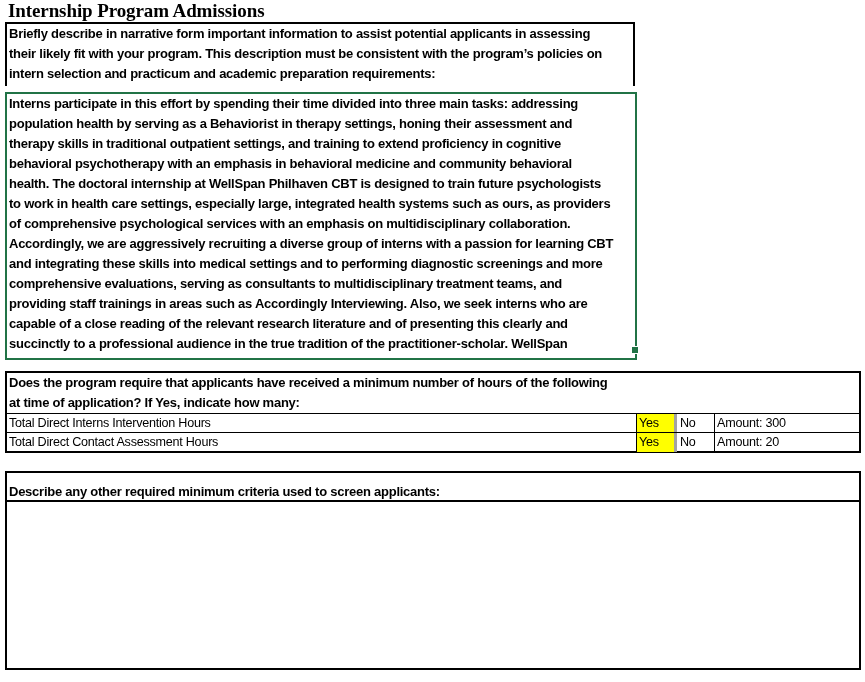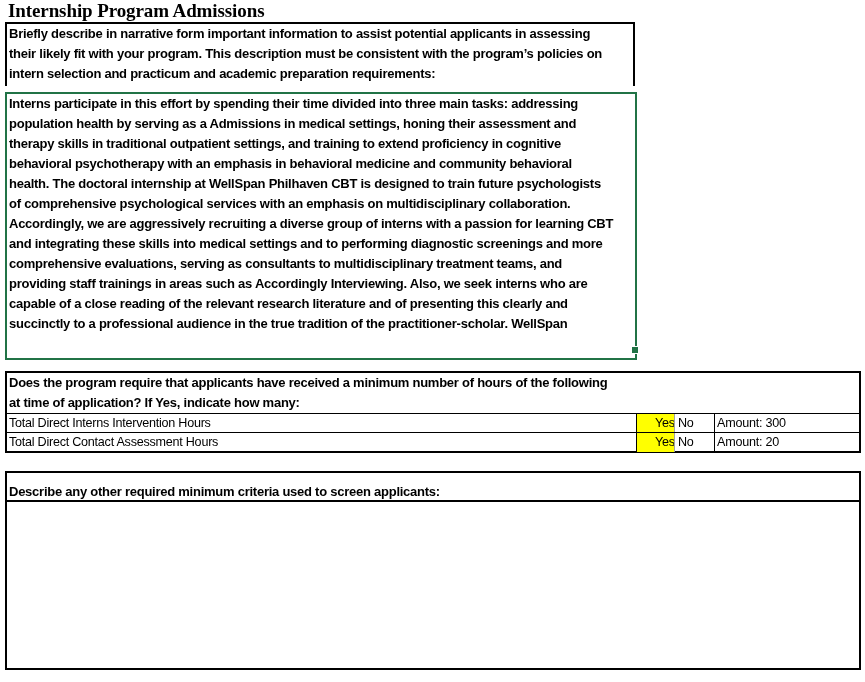--- a/index.html
+++ b/index.html
@@ -42,22 +42,22 @@
       position: absolute; left: 5px; top: 371px; width: 852px; height: 78px;
       border: 2px solid #000; box-sizing: content-box;
     }
     .hours-box .q-line { padding-left: 2px; height: 20px; }
     .hours-row {
       position: absolute; left: 0; width: 852px; height: 19px;
       border-top: 1px solid #000;
     }
     .hours-row .c { position: absolute; top: 0; height: 19px; line-height: 19px; font-size: 12.6px; }
     .hours-row .c-label { left: 2px; }
-    .hours-row .c-yes { left: 629px; width: 38px; padding-left: 18px; border-left: 1px solid #000; background: #ffff00; box-sizing: border-box; }
-    .hours-row .c-no { left: 667px; width: 40px; padding-left: 3px; border-left: 1px solid #a3a3a3; box-sizing: border-box; }
+    .hours-row .c-yes { left: 629px; width: 38px; padding-left: 2px; border-left: 1px solid #000; background: #ffff00; box-sizing: border-box; }
+    .hours-row .c-no { left: 667px; width: 40px; padding-left: 3px; border-left: 3px solid #a3a3a3; box-sizing: border-box; }
     .hours-row .c-amt { left: 707px; width: 145px; padding-left: 2px; border-left: 1px solid #000; box-sizing: border-box; }
     .criteria-box {
       position: absolute; left: 5px; top: 471px; width: 852px; height: 195px;
       border: 2px solid #000; box-sizing: content-box;
     }
     .criteria-box .header-line {
       height: 19px; line-height: 22px; padding-left: 2px;
       border-bottom: 2px solid #000;
       margin-top: 8px;
     }
@@ -73,24 +73,25 @@
 <div class="title">Internship Program Admissions</div>
 
 <div class="prompt-box">
   <div class="line cell-text bold">Briefly describe in narrative form important information to assist potential applicants in assessing</div>
   <div class="line cell-text bold">their likely fit with your program. This description must be consistent with the program’s policies on</div>
   <div class="line cell-text bold">intern selection and practicum and academic preparation requirements:</div>
 </div>
 
 <div class="answer-box">
   <div class="line cell-text bold">Interns participate in this effort by spending their time divided into three main tasks: addressing</div>
-  <div class="line cell-text bold">population health by serving as a Admissions in medical settings, honing their assessment and</div>
+  <div class="line cell-text bold">population health by serving as a Behaviorist in therapy settings, honing their assessment and</div>
   <div class="line cell-text bold">therapy skills in traditional outpatient settings, and training to extend proficiency in cognitive</div>
   <div class="line cell-text bold">behavioral psychotherapy with an emphasis in behavioral medicine and community behavioral</div>
   <div class="line cell-text bold">health. The doctoral internship at WellSpan Philhaven CBT is designed to train future psychologists</div>
+  <div class="line cell-text bold">to work in health care settings, especially large, integrated health systems such as ours, as providers</div>
   <div class="line cell-text bold">of comprehensive psychological services with an emphasis on multidisciplinary collaboration.</div>
   <div class="line cell-text bold">Accordingly, we are aggressively recruiting a diverse group of interns with a passion for learning CBT</div>
   <div class="line cell-text bold">and integrating these skills into medical settings and to performing diagnostic screenings and more</div>
   <div class="line cell-text bold">comprehensive evaluations, serving as consultants to multidisciplinary treatment teams, and</div>
   <div class="line cell-text bold">providing staff trainings in areas such as Accordingly Interviewing. Also, we seek interns who are</div>
   <div class="line cell-text bold">capable of a close reading of the relevant research literature and of presenting this clearly and</div>
   <div class="line cell-text bold">succinctly to a professional audience in the true tradition of the practitioner-scholar. WellSpan</div>
 </div>
 <div class="fill-handle"></div>
 

